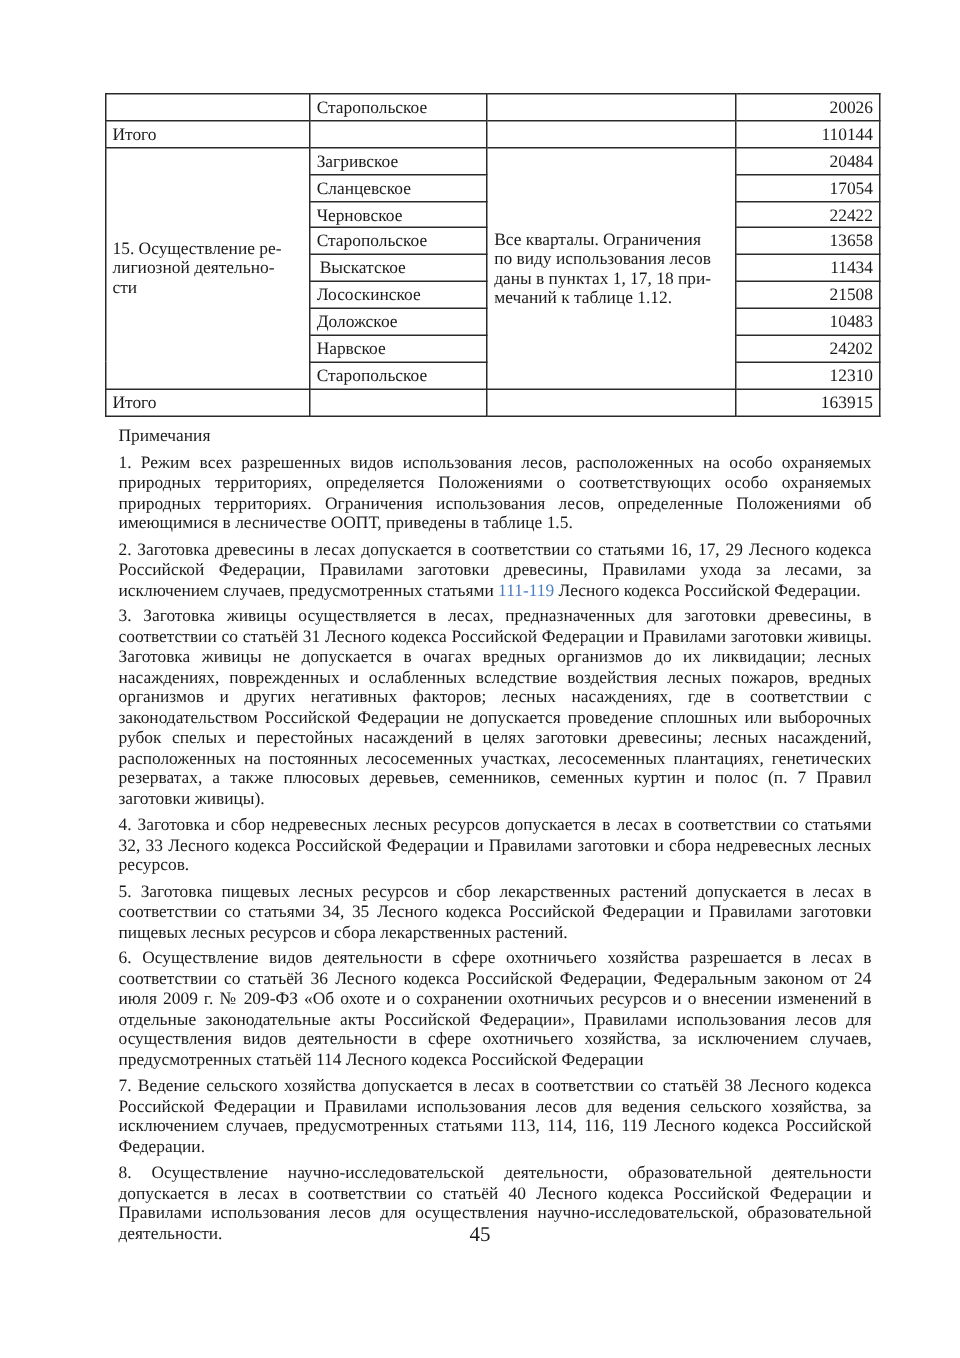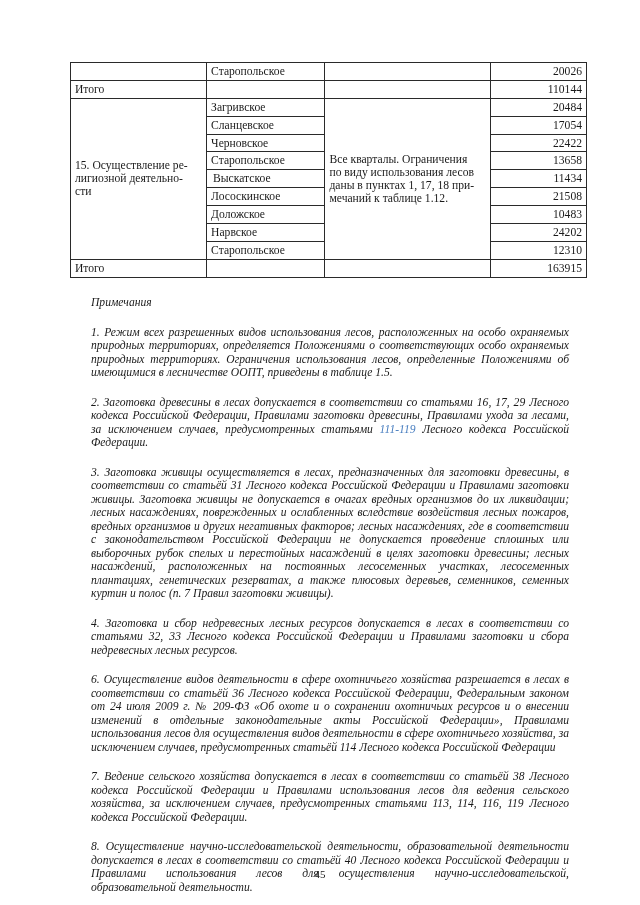--- a/index.html
+++ b/index.html
@@ -10,23 +10,23 @@
                border-collapse:collapse; font-size:11.6px; line-height:13px; }
   table.main td { border:1px solid #2a2a2a; padding:0 4px; height:16.9px; vertical-align:middle; }
   td.c1 { width:128px; }
   td.c2 { width:108px; }
   td.c3 { width:158px; }
   td.c4 { width:88px; text-align:right; padding-right:3px; }
   td.act { vertical-align:middle; line-height:13px; padding-top:18px; }
   td.cond { vertical-align:top; padding-top:2px; line-height:13px; }
   .notes { position:absolute; left:75px; top:280px; width:510px;
            font-size:11.6px; line-height:13.5px; text-align:justify; }
-  .notes p { margin:16px;font-style:italic; }
+  .notes p { margin:4px; }
   .link { color:#4a7fc0; }
-  .pagenum { position:absolute; left:0; width:640px; top:868px; text-align:center; font-size:11px; }
+  .pagenum { position:absolute; left:0; width:640px; top:816px; text-align:center; font-size:14px; }
 </style>
 </head>
 <body>
 
 <div class="page">
 
   <table class="main">
     <tbody>
       <tr>
         <td class="c1"></td>
@@ -97,19 +97,20 @@
       </tr>
     </tbody>
   </table>
 
   <div class="notes">
     <p>Примечания</p>
     <p>1. Режим всех разрешенных видов использования лесов, расположенных на особо охраняемых природных территориях, определяется Положениями о соответствующих особо охраняемых природных территориях. Ограничения использования лесов, определенные Положениями об имеющимися в лесничестве ООПТ, приведены в таблице 1.5.</p>
     <p><span>2. Заготовка древесины в лесах допускается в соответствии со статьями 16, 17, 29 Лесного кодекса Российской Федерации, Правилами заготовки древесины, Правилами ухода за лесами, за исключением случаев, предусмотренных статьями </span><span class="link">111-119</span><span>  Лесного кодекса Российской Федерации.</span></p>
     <p>3. Заготовка живицы осуществляется в лесах, предназначенных для заготовки древесины, в соответствии со статьёй 31 Лесного кодекса Российской Федерации и Правилами заготовки живицы. Заготовка живицы не допускается в очагах вредных организмов до их ликвидации; лесных насаждениях, поврежденных и ослабленных вследствие воздействия лесных пожаров, вредных организмов и других негативных факторов; лесных насаждениях, где в соответствии с законодательством Российской Федерации не допускается проведение сплошных или выборочных рубок спелых и перестойных насаждений в целях заготовки древесины; лесных насаждений, расположенных на постоянных лесосеменных участках, лесосеменных плантациях, генетических резерватах, а также плюсовых деревьев, семенников, семенных куртин и полос (п. 7 Правил заготовки живицы).</p>
     <p>4. Заготовка и сбор недревесных лесных ресурсов допускается в лесах в соответствии со статьями 32, 33 Лесного кодекса Российской Федерации и Правилами заготовки и сбора недревесных лесных ресурсов.</p>
+    <p>5. Заготовка пищевых лесных ресурсов и сбор лекарственных растений допускается в лесах в соответствии со статьями 34, 35 Лесного кодекса Российской Федерации и Правилами заготовки пищевых лесных ресурсов и сбора лекарственных растений.</p>
     <p>6. Осуществление видов деятельности в сфере охотничьего хозяйства разрешается в лесах в соответствии со статьёй 36 Лесного кодекса Российской Федерации, Федеральным законом от 24 июля 2009 г. № 209-ФЗ «Об охоте и о сохранении охотничьих ресурсов и о внесении изменений в отдельные законодательные акты Российской Федерации», Правилами использования лесов для осуществления видов деятельности в сфере охотничьего хозяйства, за исключением случаев, предусмотренных статьёй 114 Лесного кодекса Российской Федерации</p>
     <p>7. Ведение сельского хозяйства допускается в лесах в соответствии со статьёй 38 Лесного кодекса Российской Федерации и Правилами использования лесов для ведения сельского хозяйства, за исключением случаев, предусмотренных статьями 113, 114, 116, 119 Лесного кодекса Российской Федерации.</p>
     <p>8. Осуществление научно-исследовательской деятельности, образовательной деятельности допускается в лесах в соответствии со статьёй 40 Лесного кодекса Российской Федерации и Правилами использования лесов для осуществления научно-исследовательской, образовательной деятельности.</p>
   </div>
 
   <div class="pagenum">45</div>
 </div>
 
 </body></html>

